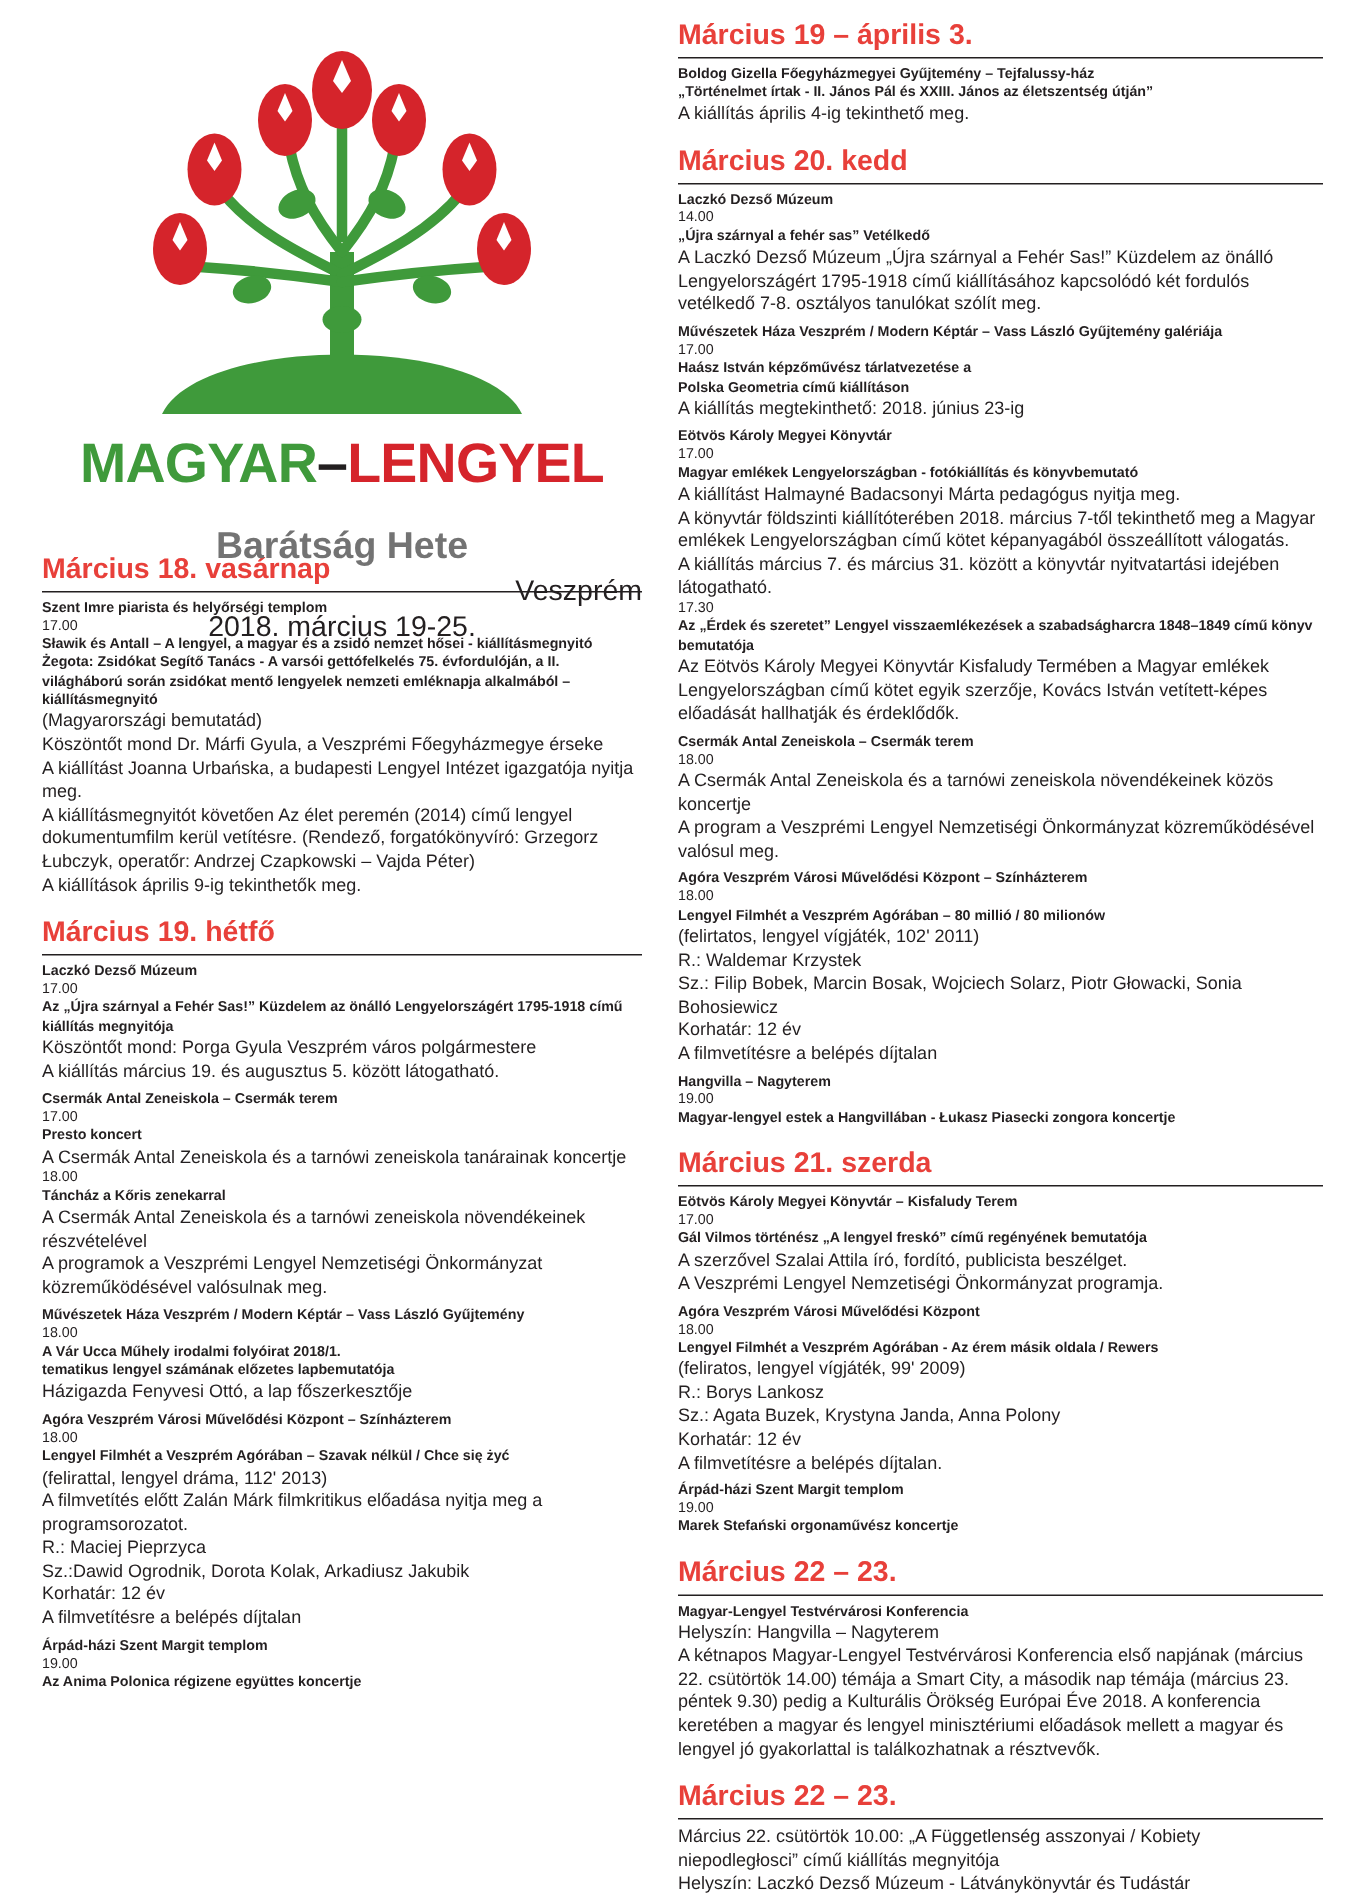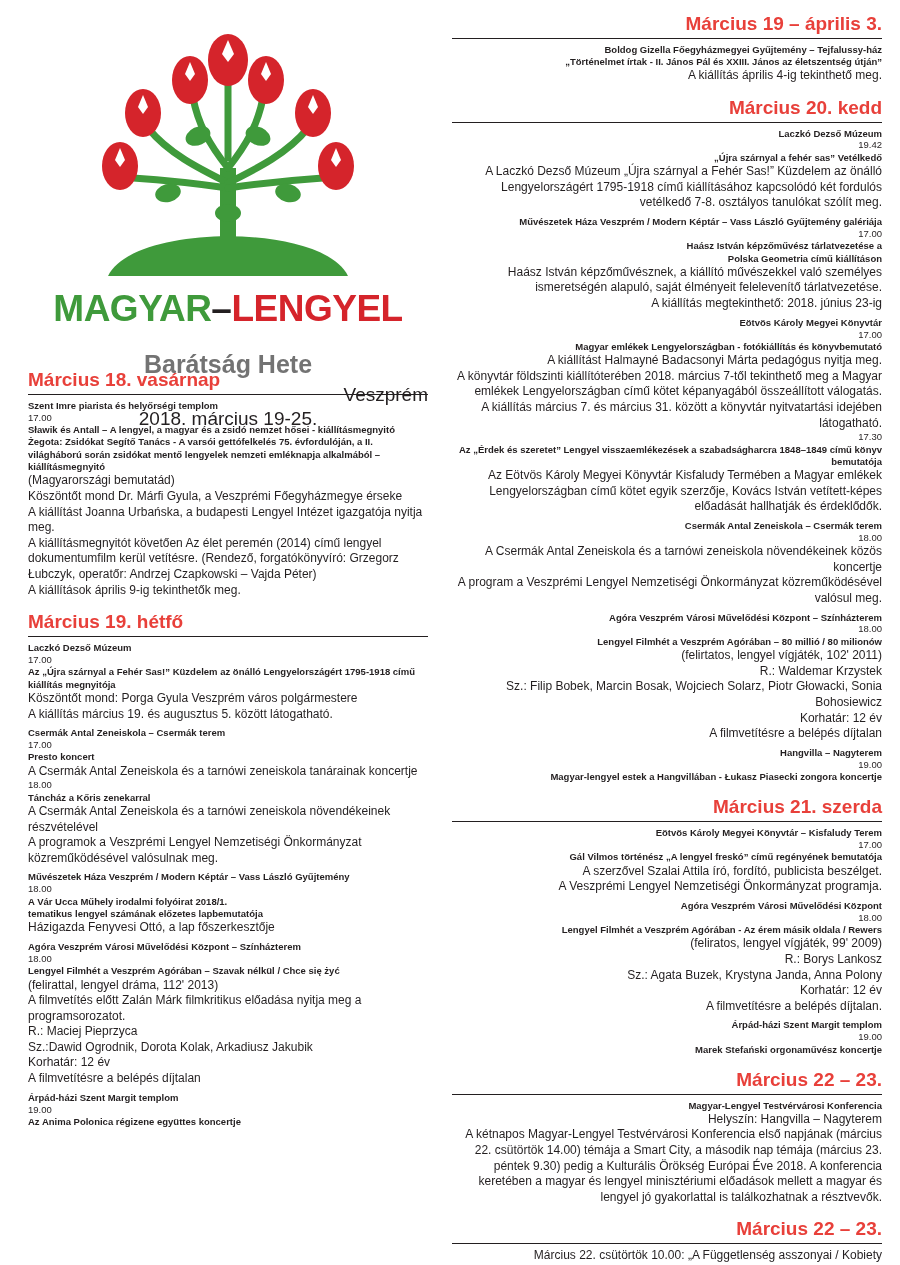--- a/index.html
+++ b/index.html
@@ -26,21 +26,20 @@
   }
   .col-left {
     left: 28px;
     width: 400px;
     height: 1265px;
   }
   .col-right {
     left: 452px;
     width: 430px;
     height: 1065px;
-    text-align: right;
   }
 
   
   .logo-wrap {
     position: relative;
     width: 400px;
     height: 330px;
     margin-top: 18px;
   }
   .logo-svg {
@@ -248,30 +247,29 @@
         <hr class="rule">
         <div class="block">
           <div class="venue">Boldog Gizella Főegyházmegyei Gyűjtemény – Tejfalussy-ház</div>
           <div class="event-title">„Történelmet írtak - II. János Pál és XXIII. János az életszentség útján”</div>
           <div class="desc">A kiállítás április 4-ig tekinthető meg.</div>
         </div>
         <div class="day-heading">Március 20. kedd</div>
         <hr class="rule">
         <div class="block">
           <div class="venue">Laczkó Dezső Múzeum</div>
-          <div class="time">19.42</div>
+          <div class="time">14.00</div>
           <div class="event-title">„Újra szárnyal a fehér sas” Vetélkedő</div>
           <div class="desc">A Laczkó Dezső Múzeum „Újra szárnyal a Fehér Sas!” Küzdelem az önálló Lengyelországért 1795-1918 című kiállításához kapcsolódó két fordulós vetélkedő 7-8. osztályos tanulókat szólít meg.</div>
         </div>
         <div class="block">
           <div class="venue">Művészetek Háza Veszprém / Modern Képtár – Vass László Gyűjtemény galériája</div>
           <div class="time">17.00</div>
           <div class="event-title">Haász István képzőművész tárlatvezetése a</div>
           <div class="event-title">Polska Geometria című kiállításon</div>
-          <div class="desc">Haász István képzőművésznek, a kiállító művészekkel való személyes ismeretségén alapuló, saját élményeit felelevenítő tárlatvezetése.</div>
           <div class="desc">A kiállítás megtekinthető: 2018. június 23-ig</div>
         </div>
         <div class="block">
           <div class="venue">Eötvös Károly Megyei Könyvtár</div>
           <div class="time">17.00</div>
           <div class="event-title">Magyar emlékek Lengyelországban - fotókiállítás és könyvbemutató</div>
           <div class="desc">A kiállítást Halmayné Badacsonyi Márta pedagógus nyitja meg.</div>
           <div class="desc">A könyvtár földszinti kiállítóterében 2018. március 7-től tekinthető meg a Magyar emlékek Lengyelországban című kötet képanyagából összeállított válogatás.</div>
           <div class="desc">A kiállítás március 7. és március 31. között a könyvtár nyitvatartási idejében látogatható.</div>
           <div class="time">17.30</div>
@@ -327,18 +325,19 @@
         <hr class="rule">
         <div class="block">
           <div class="venue">Magyar-Lengyel Testvérvárosi Konferencia</div>
           <div class="desc">Helyszín: Hangvilla – Nagyterem</div>
           <div class="desc">A kétnapos Magyar-Lengyel Testvérvárosi Konferencia első napjának (március 22. csütörtök 14.00) témája a Smart City, a második nap témája (március 23. péntek 9.30) pedig a Kulturális Örökség Európai Éve 2018. A konferencia keretében a magyar és lengyel minisztériumi előadások mellett a magyar és lengyel jó gyakorlattal is találkozhatnak a résztvevők.</div>
         </div>
         <div class="day-heading">Március 22 – 23.</div>
         <hr class="rule">
         <div class="block">
           <div class="desc">Március 22. csütörtök 10.00: „A Függetlenség asszonyai / Kobiety niepodległosci” című kiállítás megnyitója</div>
+          <div class="desc">Helyszín: Laczkó Dezső Múzeum - Látványkönyvtár és Tudástár</div>
           <div class="desc">10.30 Szimpózium: A résztvevő nőszervezetek bemutatkozása, a magyar és lengyel</div>
         </div>
       </div>
   </div>
 
 </div>
 
 </body></html>

